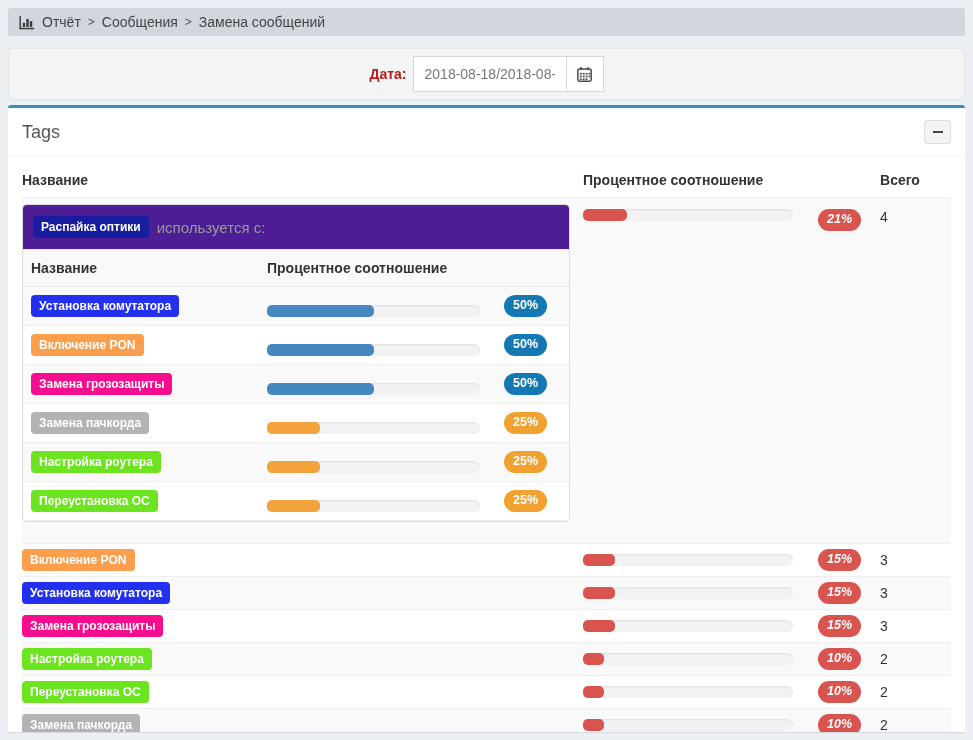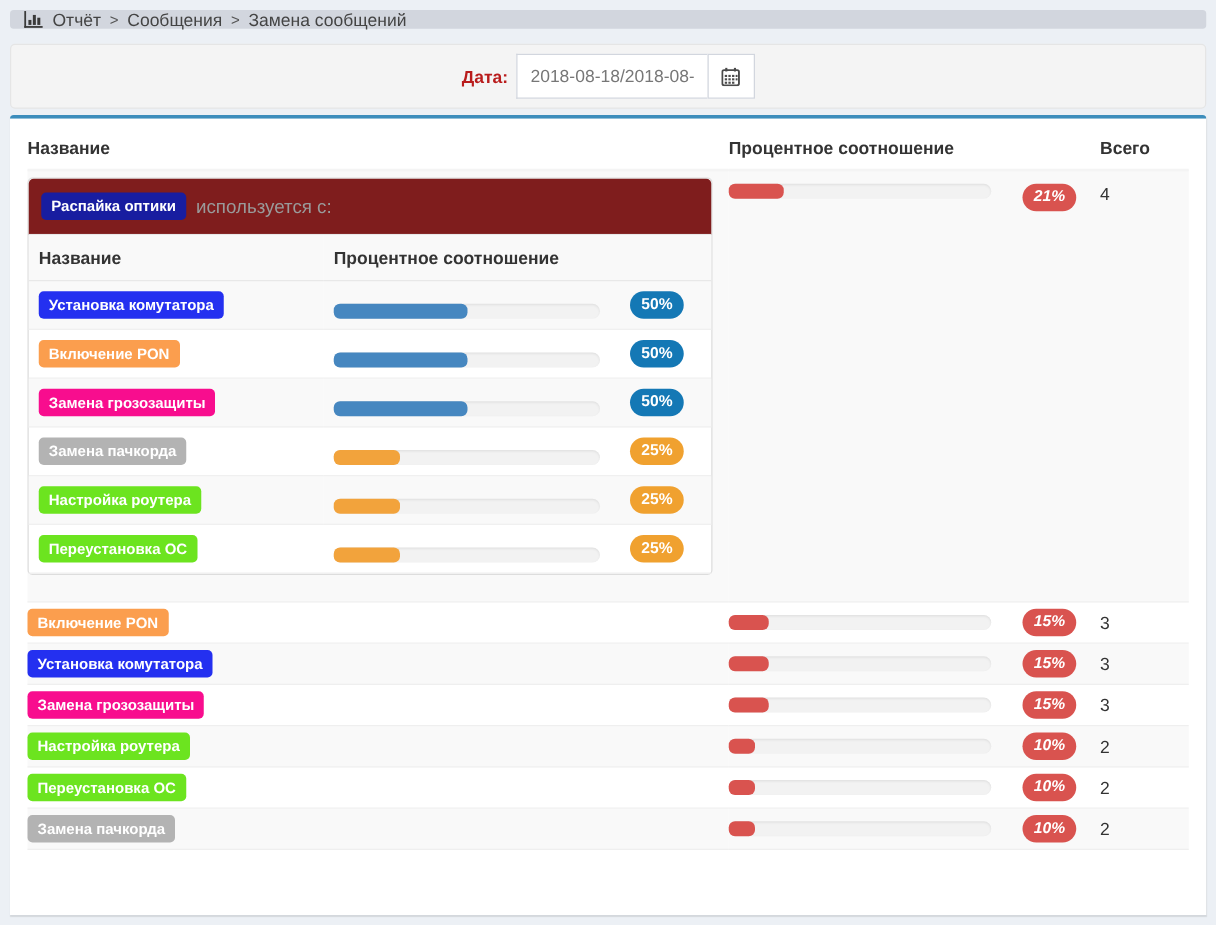--- a/index.html
+++ b/index.html
@@ -5,21 +5,21 @@
   html,body{margin:0;padding:0;}
   body{
     width:973px;height:740px;overflow:hidden;
     background:#ecf0f5;color:#333;
     font-family:"Liberation Sans",sans-serif;font-size:14px;
   }
   .page{box-sizing:border-box;height:740px;padding:8px;display:flex;flex-direction:column;}
 
   
   .breadcrumb-bar{
-    flex:0 0 auto;height:15px;box-sizing:border-box;
+    flex:0 0 auto;height:28px;box-sizing:border-box;
     background:#d2d6de;border-radius:3px;
     display:flex;align-items:center;gap:7px;padding:0 11px;color:#444;
   }
   .breadcrumb-bar a{color:#444;text-decoration:none;cursor:pointer;}
   .crumb-sep{color:#555;font-size:12px;}
   .crumb-icon{display:flex;align-items:center;}
 
   
   .filter-box{
     flex:0 0 auto;margin-top:12px;height:52px;box-sizing:border-box;
@@ -97,21 +97,21 @@
     display:inline-block;color:#fff;font-weight:700;font-size:12.5px;line-height:1.1;
     padding:4px 9px;border-radius:11px;min-width:24px;text-align:center;box-sizing:border-box;
   }
 
   
   .subpanel{
     width:548px;box-sizing:border-box;background:#fff;
     border:1px solid #ddd;border-radius:4px;margin-bottom:16px;
   }
   .subpanel-header{
-    background:#7f1d1d;border-bottom:1px solid #e8e8e8;border-radius:4px 4px 0 0;
+    background:#4c1d95;border-bottom:1px solid #e8e8e8;border-radius:4px 4px 0 0;
     padding:11px 10px;display:flex;align-items:center;gap:8px;
   }
   .uses-text{color:#9a9a9a;font-size:15px;}
   .sub-table{width:100%;table-layout:fixed;}
   .sc-name{width:236px;}
   .sub-table th{
     text-align:left;font-weight:700;font-size:14px;color:#333;
     padding:10px 8px;border-bottom:1px solid #e8e8e8;
   }
   .sub-table td{padding:8px;border-top:1px solid #f0f0f0;vertical-align:middle;}
@@ -165,20 +165,26 @@
             <rect x="3" y="12.1" width="2" height="1.8"></rect>
               <rect x="6.1" y="12.1" width="2" height="1.8"></rect>
               <rect x="9.2" y="12.1" width="2" height="1.8"></rect>
           </g>
         </svg>
       </span>
     </div>
   </div>
 
   <div class="panel">
+    <div class="panel-header">
+      <span class="panel-title">Tags</span>
+      <button class="collapse-btn">
+        <span class="minus"></span>
+      </button>
+    </div>
     <div class="panel-body">
       <table class="tags-table">
         <colgroup>
             <col class="c-name">
             <col class="c-bar">
             <col class="c-pill">
             <col class="c-total">
           </colgroup>
         <thead>
           <tr>

